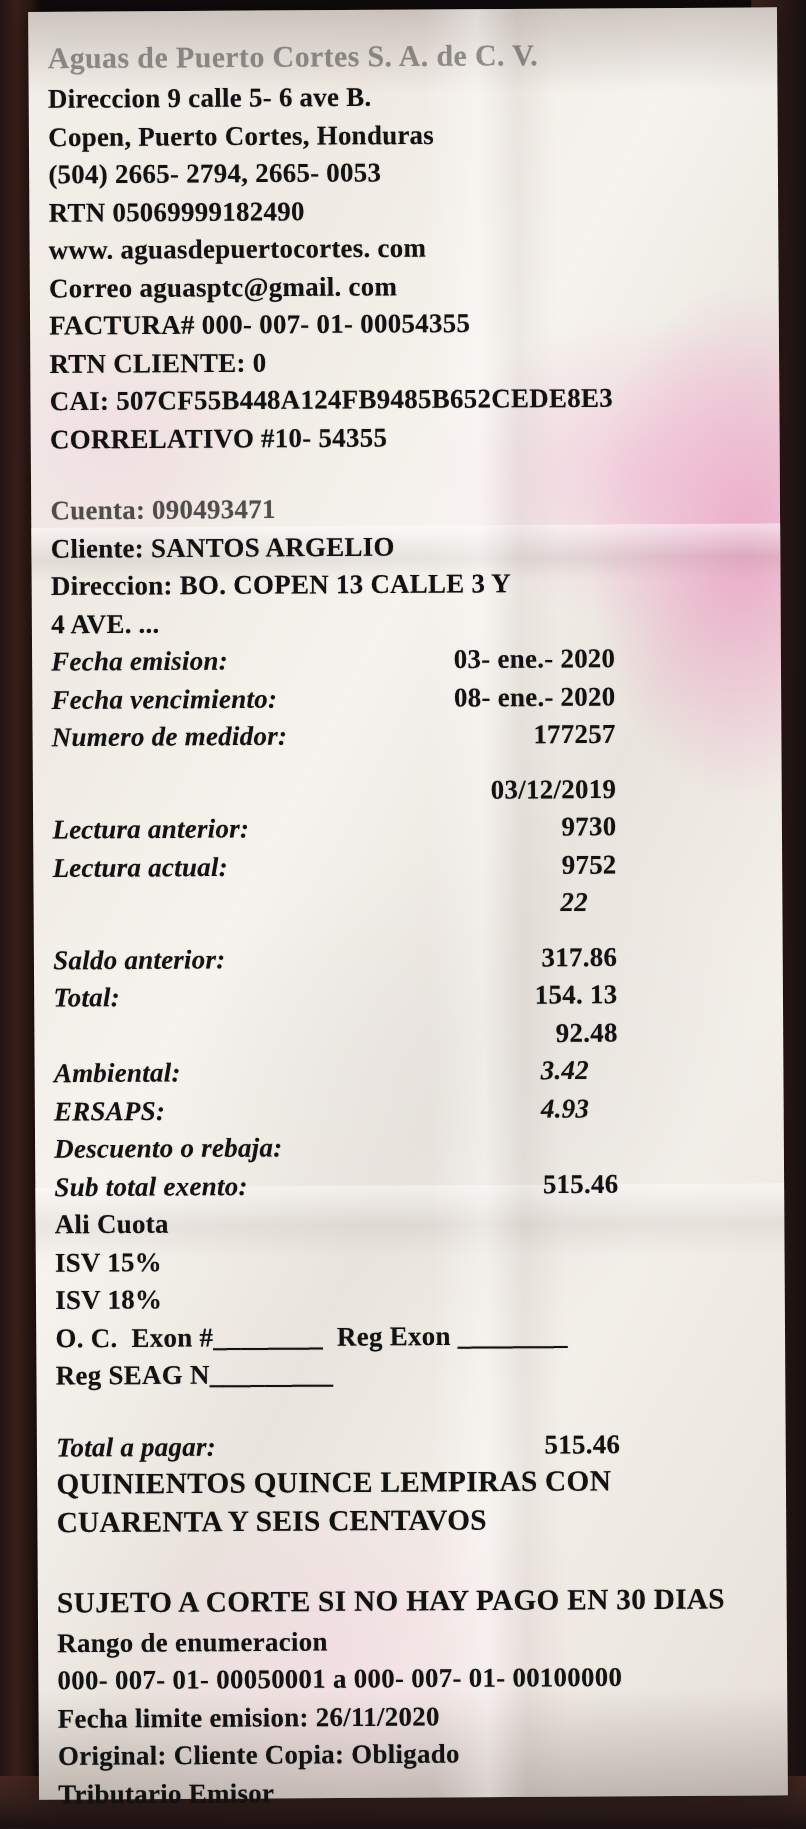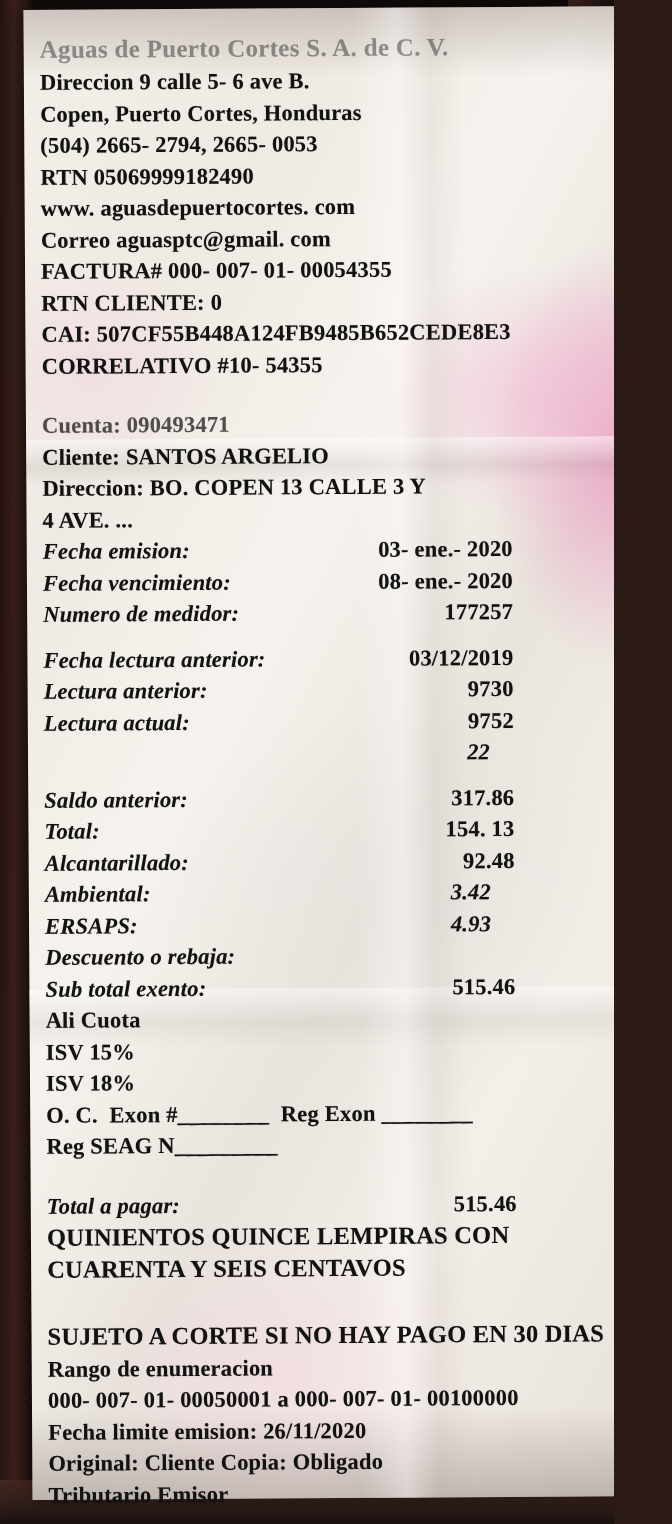--- a/index.html
+++ b/index.html
@@ -8,21 +8,21 @@
     background: #2b1a16;
   }
   body {
     width: 672px;
     height: 1524px;
     overflow: hidden;
     font-family: "Liberation Serif", serif;
   }
   #receipt-photo {
     position: relative;
-    width: 614px;
+    width: 672px;
     height: 1524px;
     background: #0c4a6e;
     overflow: hidden;
   }
   
   .bg-dark {
     position: absolute;
     inset: 0;
     background:
       linear-gradient(90deg, #241413 0px, #3a201b 14px, #2a1713 26px, #120c0b 34px),
@@ -167,21 +167,20 @@
         <span class="val-wide">08- ene.- 2020</span>
       </div>
       <div class="row">
         <span class="lbl">Numero de medidor:</span>
         <span class="val-wide">177257</span>
       </div>
 
       <div class="spacer-sm"></div>
 
       <div class="row">
-        <span class="lbl">Fecha lectura anterior:</span>
         <span class="val-wide">03/12/2019</span>
       </div>
       <div class="row">
         <span class="lbl">Lectura anterior:</span>
         <span class="val-wide">9730</span>
       </div>
       <div class="row">
         <span class="lbl">Lectura actual:</span>
         <span class="val-wide">9752</span>
       </div>
@@ -193,21 +192,20 @@
 
       <div class="row">
         <span class="lbl">Saldo anterior:</span>
         <span class="val-wide">317.86</span>
       </div>
       <div class="row">
         <span class="lbl">Total:</span>
         <span class="val-wide">154. 13</span>
       </div>
       <div class="row">
-        <span class="lbl">Alcantarillado:</span>
         <span class="val-wide">92.48</span>
       </div>
       <div class="row">
         <span class="lbl">Ambiental:</span>
         <span class="val-mid">3.42</span>
       </div>
       <div class="row">
         <span class="lbl">ERSAPS:</span>
         <span class="val-mid">4.93</span>
       </div>

